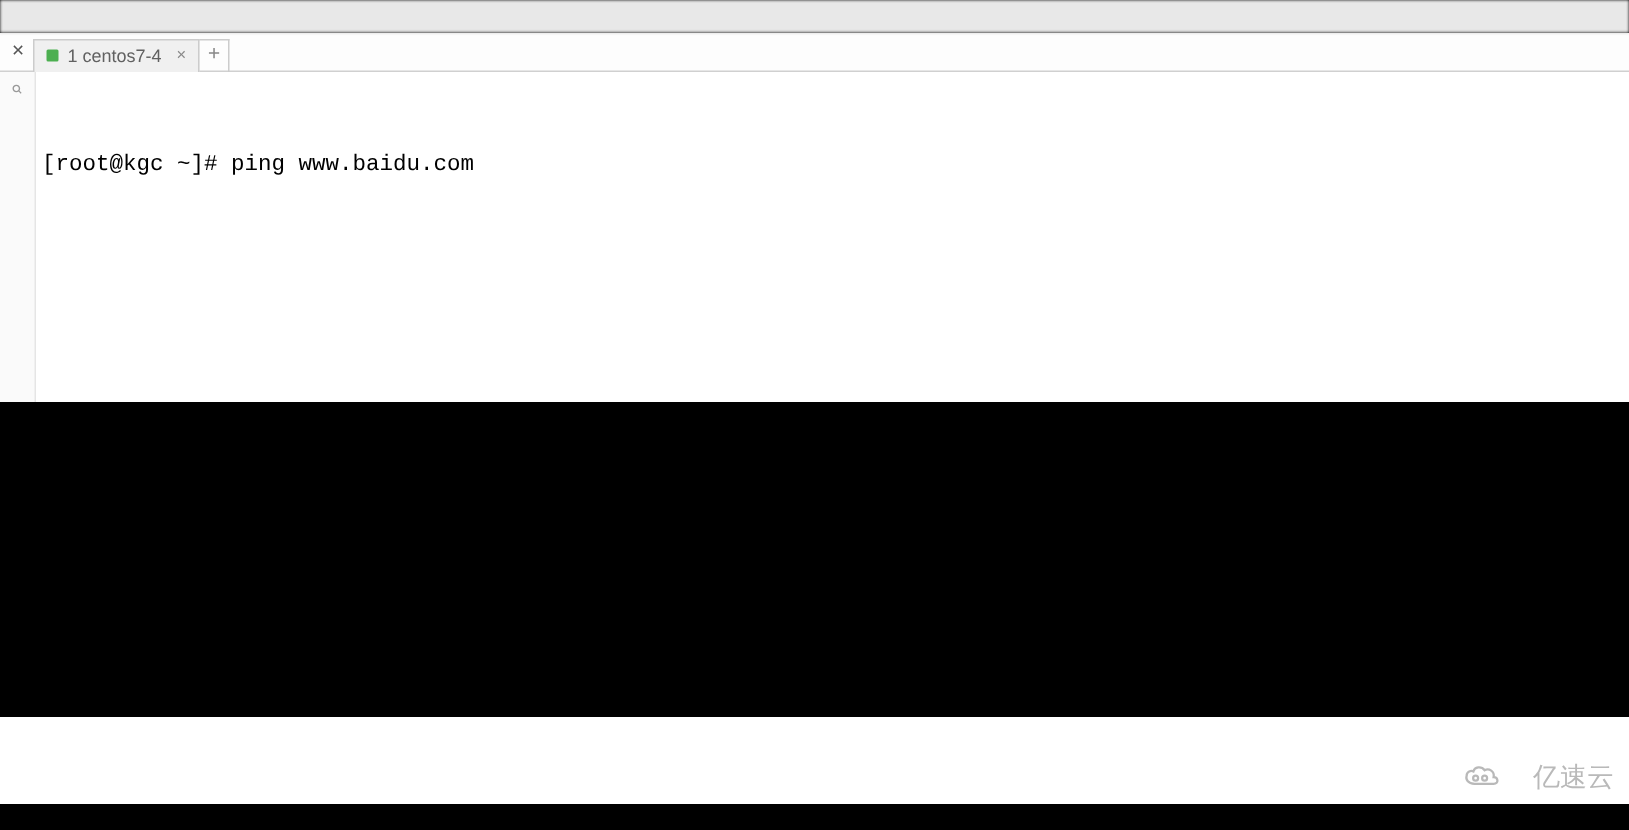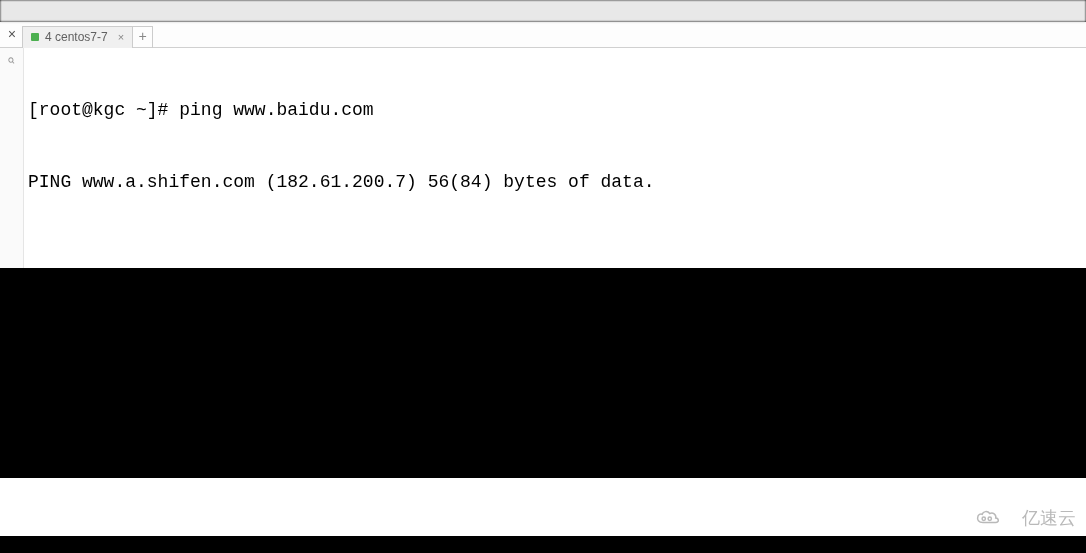--- a/index.html
+++ b/index.html
@@ -96,21 +96,21 @@
     .search-icon {
       color: #999;
       font-size: 14px;
       transform: scaleX(-1);
     }
     .terminal {
       flex: 1;
       background: #fff;
       padding: 2px 4px 0 4px;
       color: #000;
-      font-size: 18px;
+      font-size: 15px;
       line-height: 24px;
       font-family: "Consolas", "Courier New", monospace;
       white-space: pre;
       overflow: hidden;
       height: 220px;
     }
     .term-line {
       white-space: pre;
     }
     .black-area {
@@ -154,33 +154,32 @@
   </style>
 </head>
 <body>
 
 <div class="topbar-blur"></div>
 
 <div class="tab-strip">
   <div class="close-x">×</div>
   <div class="tab">
     <span class="tab-dot"></span>
-    <span>4 centos7-7</span>
+    <span>1 centos7-4</span>
     <span class="tab-close">×</span>
   </div>
   <div class="add-tab">+</div>
 </div>
 
 <div class="main-row">
   <div class="gutter">
     <span class="search-icon">⌕</span>
   </div>
   <div class="terminal">
     <div class="term-line"><span>[root@kgc ~]# </span><span>ping www.baidu.com</span></div>
-    <div class="term-line">PING www.a.shifen.com (182.61.200.7) 56(84) bytes of data.</div>
     
     
     
     
     
     
   </div>
 </div>
 
 <div class="black-area"></div>

